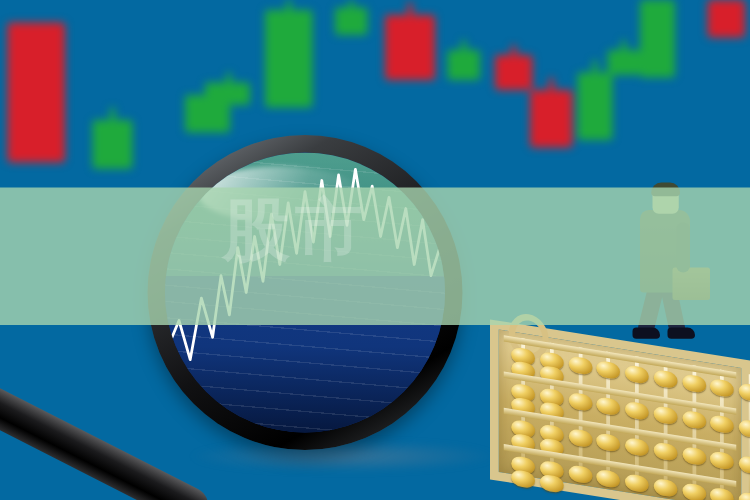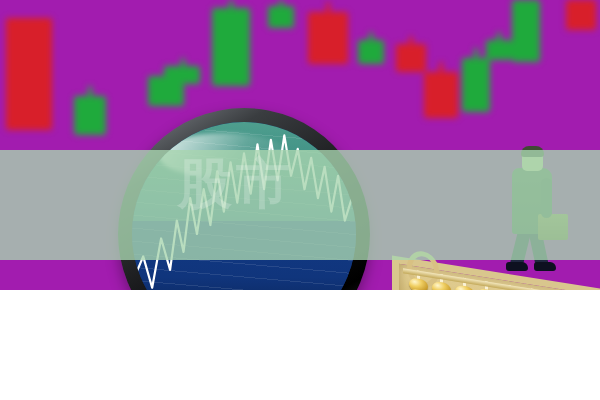--- a/index.html
+++ b/index.html
@@ -1,21 +1,21 @@
 <!DOCTYPE html>
 <html><head>
 <meta charset="utf-8">
 <style>
   html,body{margin:0;padding:0;}
   body{
     width:600px;height:400px;overflow:hidden;
     font-family:"Liberation Sans","DejaVu Sans",sans-serif;
     background:#ffffff;
   }
-  #stage{position:relative;width:600px;height:290px;background:#a21caf;overflow:hidden;}
+  #stage{position:relative;width:600px;height:400px;background:#0369a1;overflow:hidden;}
 
   
   .candles{position:absolute;left:0;top:0;width:600px;height:135px;filter:blur(3.2px);}
   .candle{position:absolute;border-radius:3px;}
   .wick{position:absolute;width:4px;border-radius:2px;}
 
   
   .mag-handle{
     position:absolute;left:-40px;top:292px;width:230px;height:30px;
     background:linear-gradient(180deg,#5a5a5c 0%,#1b1b1d 35%,#000 70%,#2e2e30 100%);

